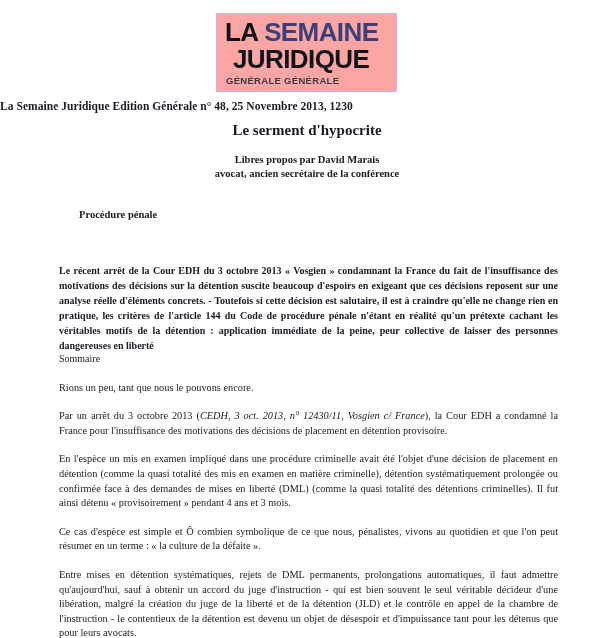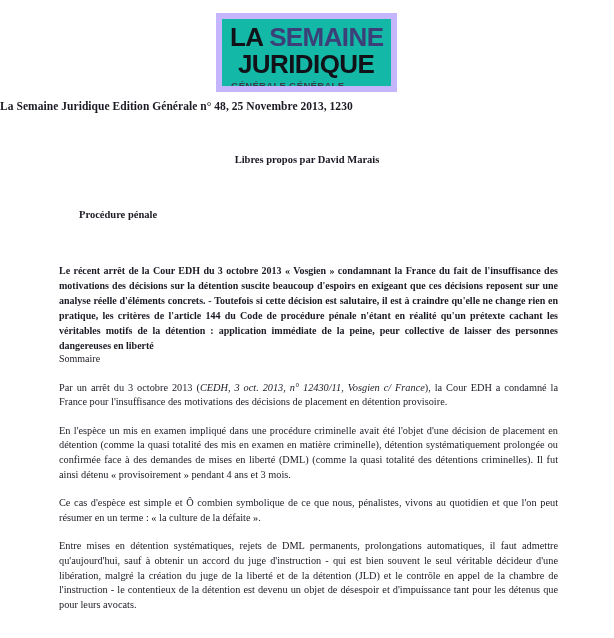--- a/index.html
+++ b/index.html
@@ -21,23 +21,23 @@
     background: #ffffff;
   }
 
   
   .masthead {
     position: absolute;
     left: 216px;
     top: 13px;
     width: 181px;
     height: 79px;
-    border: 6px solid #c4b5fd;
+    border: 1px solid #c4b5fd;
     box-sizing: border-box;
-    background: #14b8a6;
+    background: #fca5a5;
     overflow: hidden;
   }
   .logo-line1 {
     font-family: "Liberation Sans", "DejaVu Sans", sans-serif;
     font-weight: 700;
     font-size: 26px;
     letter-spacing: -0.6px;
     line-height: 27px;
     margin: 5px 0 0 8px;
     white-space: nowrap;
@@ -142,32 +142,35 @@
   <div class="masthead">
     <div class="logo-line1">
       <span class="logo-la">LA </span><span class="logo-semaine">SEMAINE</span>
     </div>
     <div class="logo-line2">JURIDIQUE</div>
     <div class="logo-line3">GÉNÉRALE GÉNÉRALE</div>
   </div>
 
   <div class="issue-line">La Semaine Juridique Edition Générale n° 48, 25 Novembre 2013, 1230</div>
 
+  <div class="doc-title">Le serment d'hypocrite</div>
 
   <div class="byline">
     <div>Libres propos par David Marais</div>
+    <div>avocat, ancien secrétaire de la conférence</div>
   </div>
 
   <div class="rubric">Procédure pénale</div>
 
   <div class="lead">Le récent arrêt de la Cour EDH du 3 octobre 2013 « Vosgien » condamnant la France du fait de l'insuffisance des motivations des décisions sur la détention suscite beaucoup d'espoirs en exigeant que ces décisions reposent sur une analyse réelle d'éléments concrets. - Toutefois si cette décision est salutaire, il est à craindre qu'elle ne change rien en pratique, les critères de l'article 144 du Code de procédure pénale n'étant en réalité qu'un prétexte cachant les véritables motifs de la détention : application immédiate de la peine, peur collective de laisser des personnes dangereuses en liberté</div>
 
   <div class="body-block">
     <div class="sommaire">Sommaire</div>
 
+    <p>Rions un peu, tant que nous le pouvons encore.</p>
 
     <p><span>Par un arrêt du 3 octobre 2013 (</span><i>CEDH, 3 oct. 2013, n° 12430/11, Vosgien c/ France</i><span>), la Cour EDH a condamné la France pour l'insuffisance des motivations des décisions de placement en détention provisoire.</span></p>
 
     <p>En l'espèce un mis en examen impliqué dans une procédure criminelle avait été l'objet d'une décision de placement en détention (comme la quasi totalité des mis en examen en matière criminelle), détention systématiquement prolongée ou confirmée face à des demandes de mises en liberté (DML) (comme la quasi totalité des détentions criminelles). Il fut ainsi détenu « provisoirement » pendant 4 ans et 3 mois.</p>
 
     <p>Ce cas d'espèce est simple et Ô combien symbolique de ce que nous, pénalistes, vivons au quotidien et que l'on peut résumer en un terme : « la culture de la défaite ».</p>
 
     <p>Entre mises en détention systématiques, rejets de DML permanents, prolongations automatiques, il faut admettre qu'aujourd'hui, sauf à obtenir un accord du juge d'instruction - qui est bien souvent le seul véritable décideur d'une libération, malgré la création du juge de la liberté et de la détention (JLD) et le contrôle en appel de la chambre de l'instruction - le contentieux de la détention est devenu un objet de désespoir et d'impuissance tant pour les détenus que pour leurs avocats.</p>
   </div>
 

